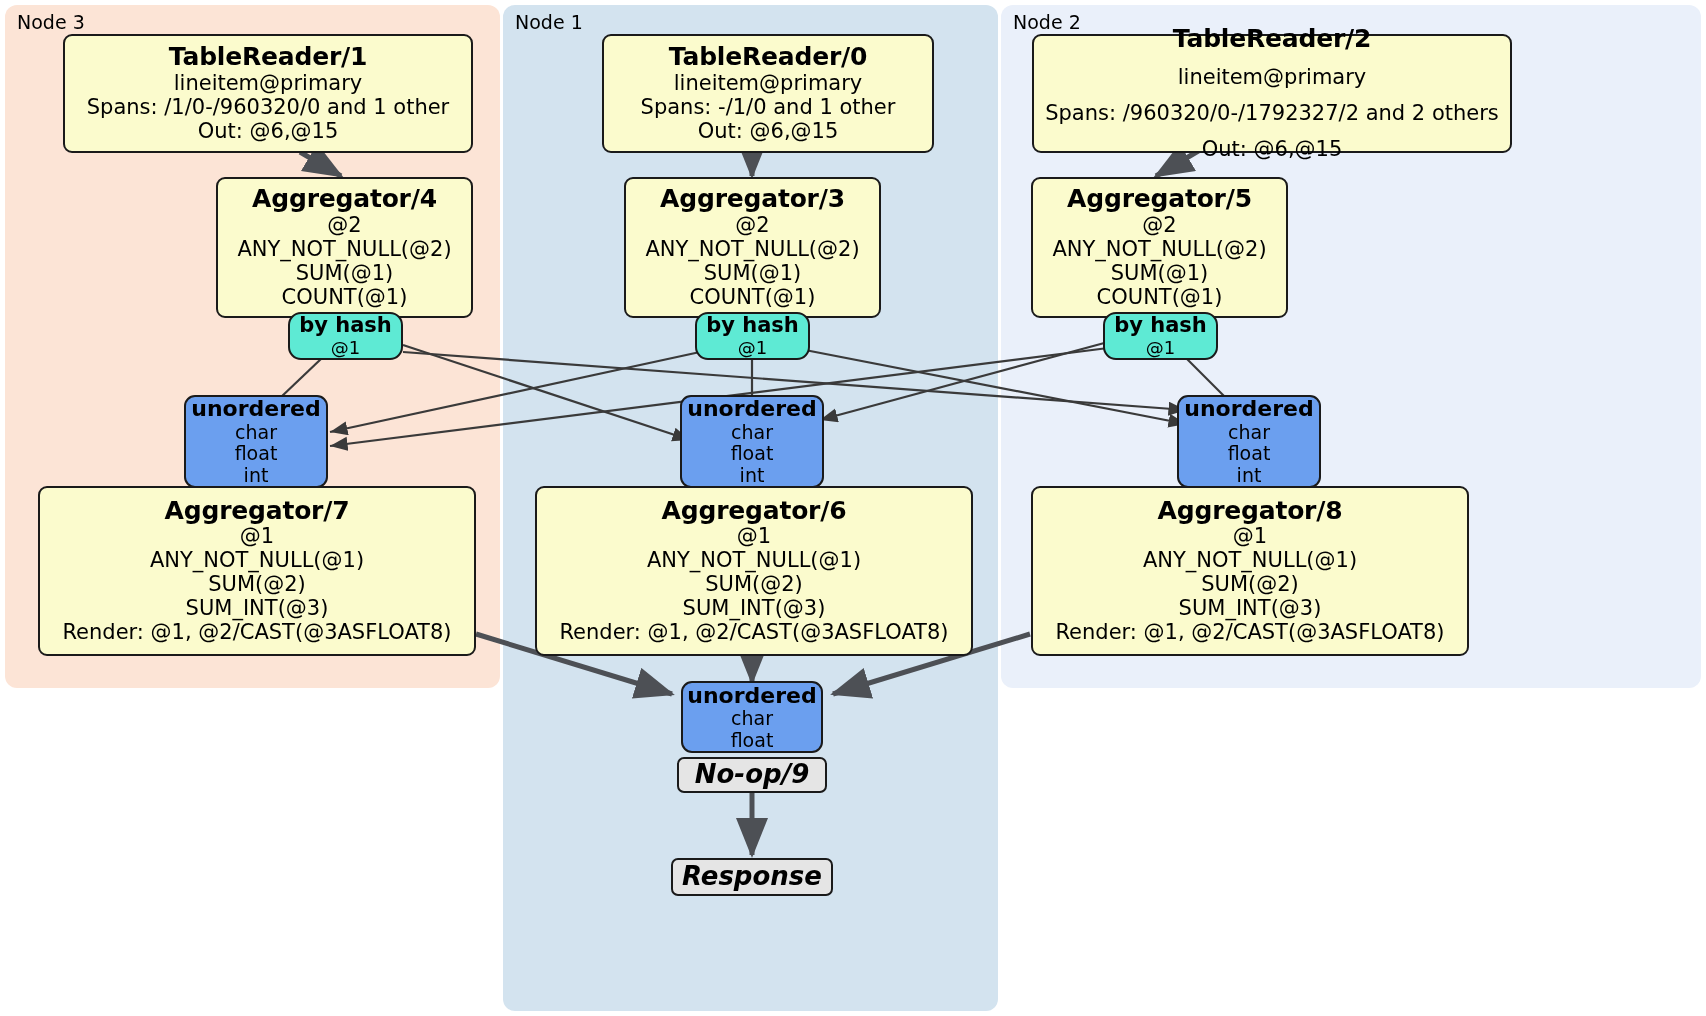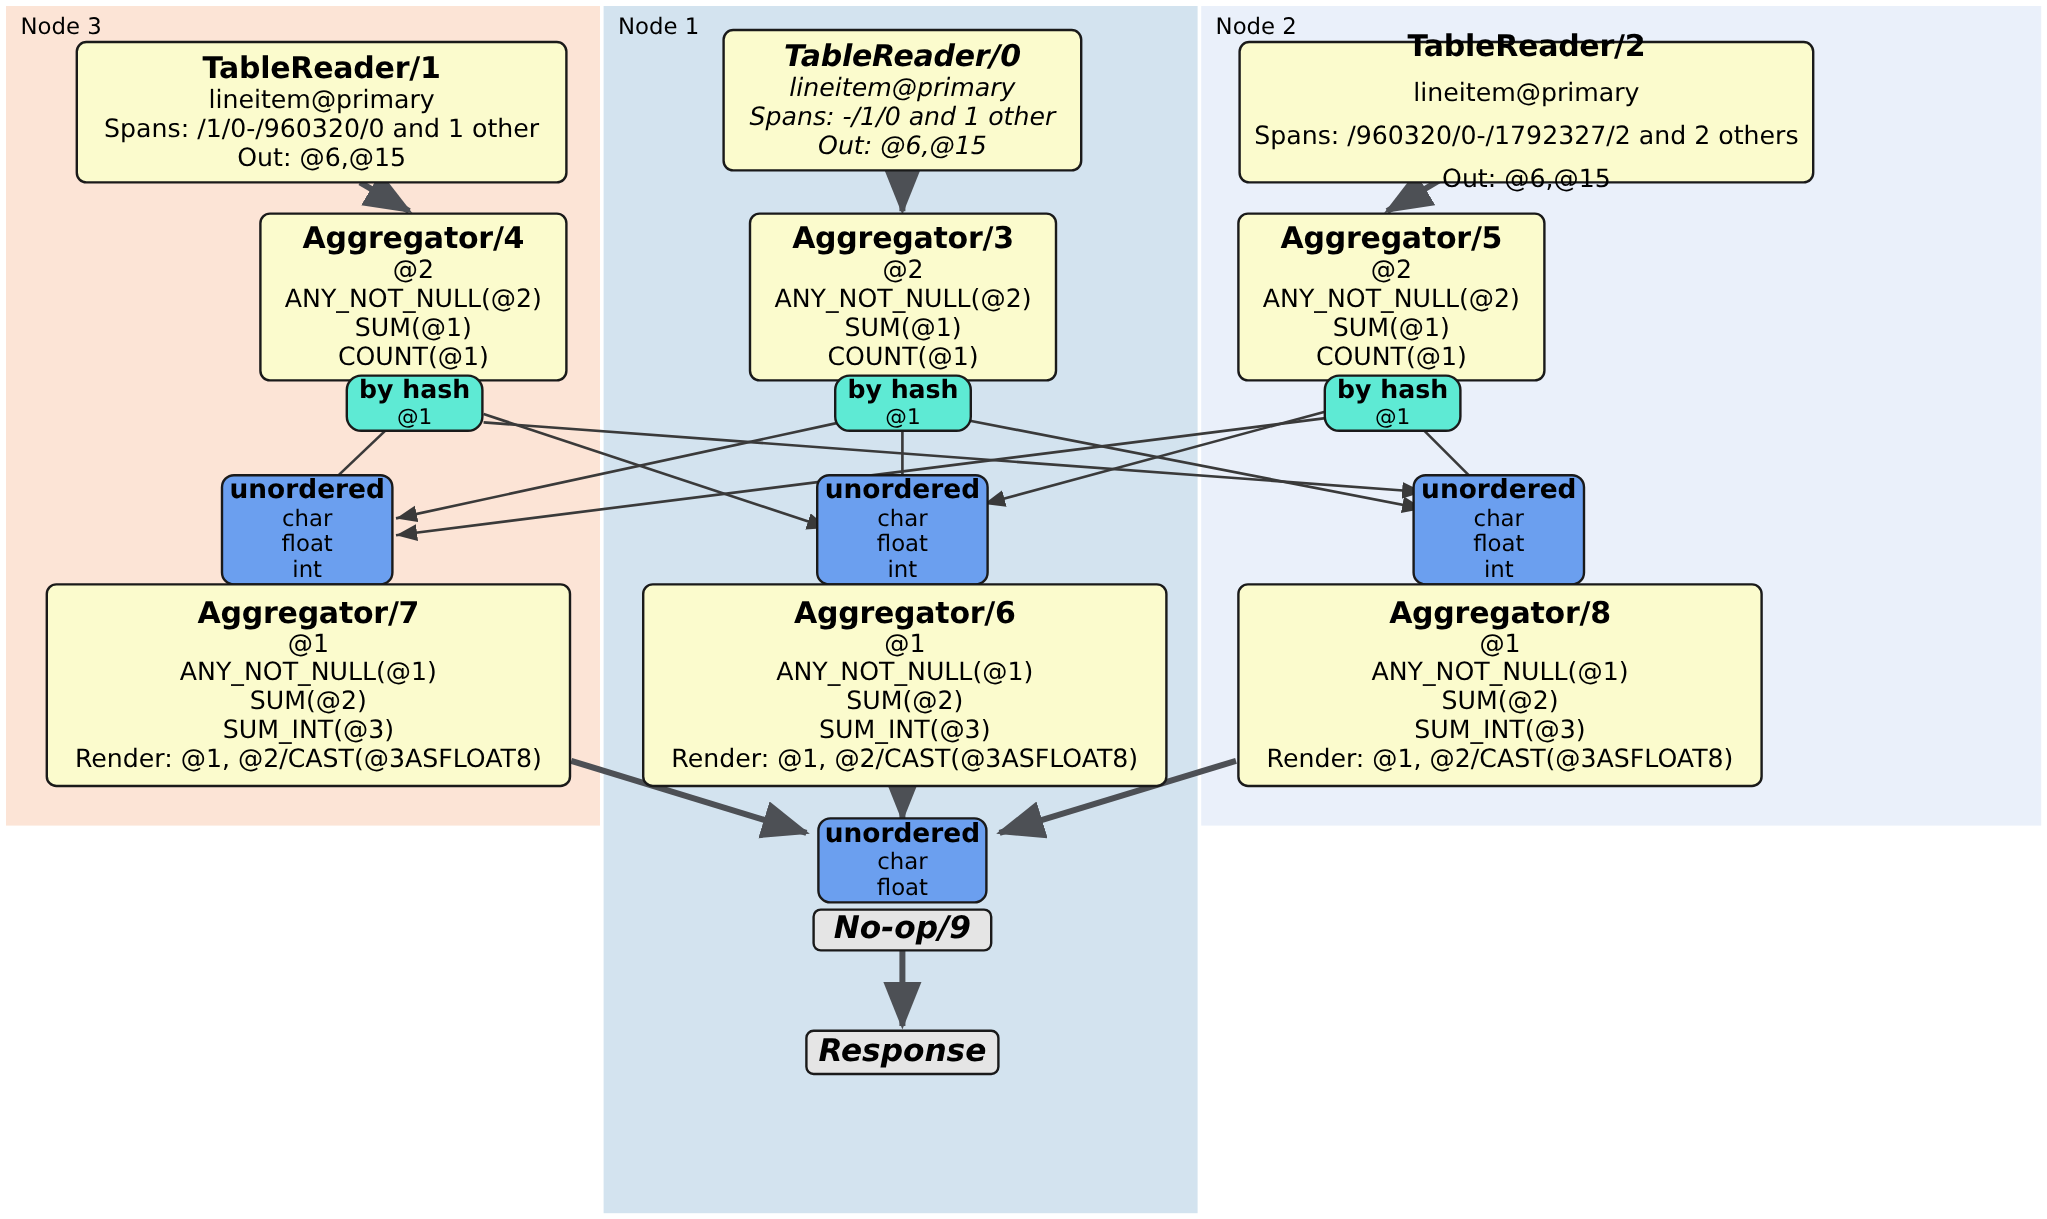--- a/index.html
+++ b/index.html
@@ -13,21 +13,21 @@
     height: 1016px;
     background: #ffffff;
     font-family: "DejaVu Sans", "Liberation Sans", sans-serif;
     overflow: hidden;
   }
 
   
   .cluster {
     position: absolute;
     box-sizing: border-box;
-    border-radius: 0;
+    border-radius: 12px;
   }
   .cluster-label {
     position: absolute;
     top: 6px;
     left: 12px;
     font-size: 19px;
     color: #000000;
     white-space: nowrap;
   }
 
@@ -179,21 +179,21 @@
 
   <div class="gnode proc" style="left:38px; top:486px; width:438px; height:170px;">
     <div class="row ttl">Aggregator/7</div>
     <div class="row">@1</div>
     <div class="row">ANY_NOT_NULL(@1)</div>
     <div class="row">SUM(@2)</div>
     <div class="row">SUM_INT(@3)</div>
     <div class="row">Render: @1, @2/CAST(@3ASFLOAT8)</div>
   </div>
 
-  <div class="gnode proc" style="left:602px; top:24px; width:300px; height:119px;font-style:italic;">
+  <div class="gnode proc" style="left:602px; top:34px; width:332px; height:119px;">
     <div class="row ttl">TableReader/0</div>
     <div class="row">lineitem@primary</div>
     <div class="row">Spans: -/1/0 and 1 other</div>
     <div class="row">Out: @6,@15</div>
   </div>
 
   <div class="gnode proc" style="left:624px; top:177px; width:257px; height:141px;">
     <div class="row ttl">Aggregator/3</div>
     <div class="row">@2</div>
     <div class="row">ANY_NOT_NULL(@2)</div>

